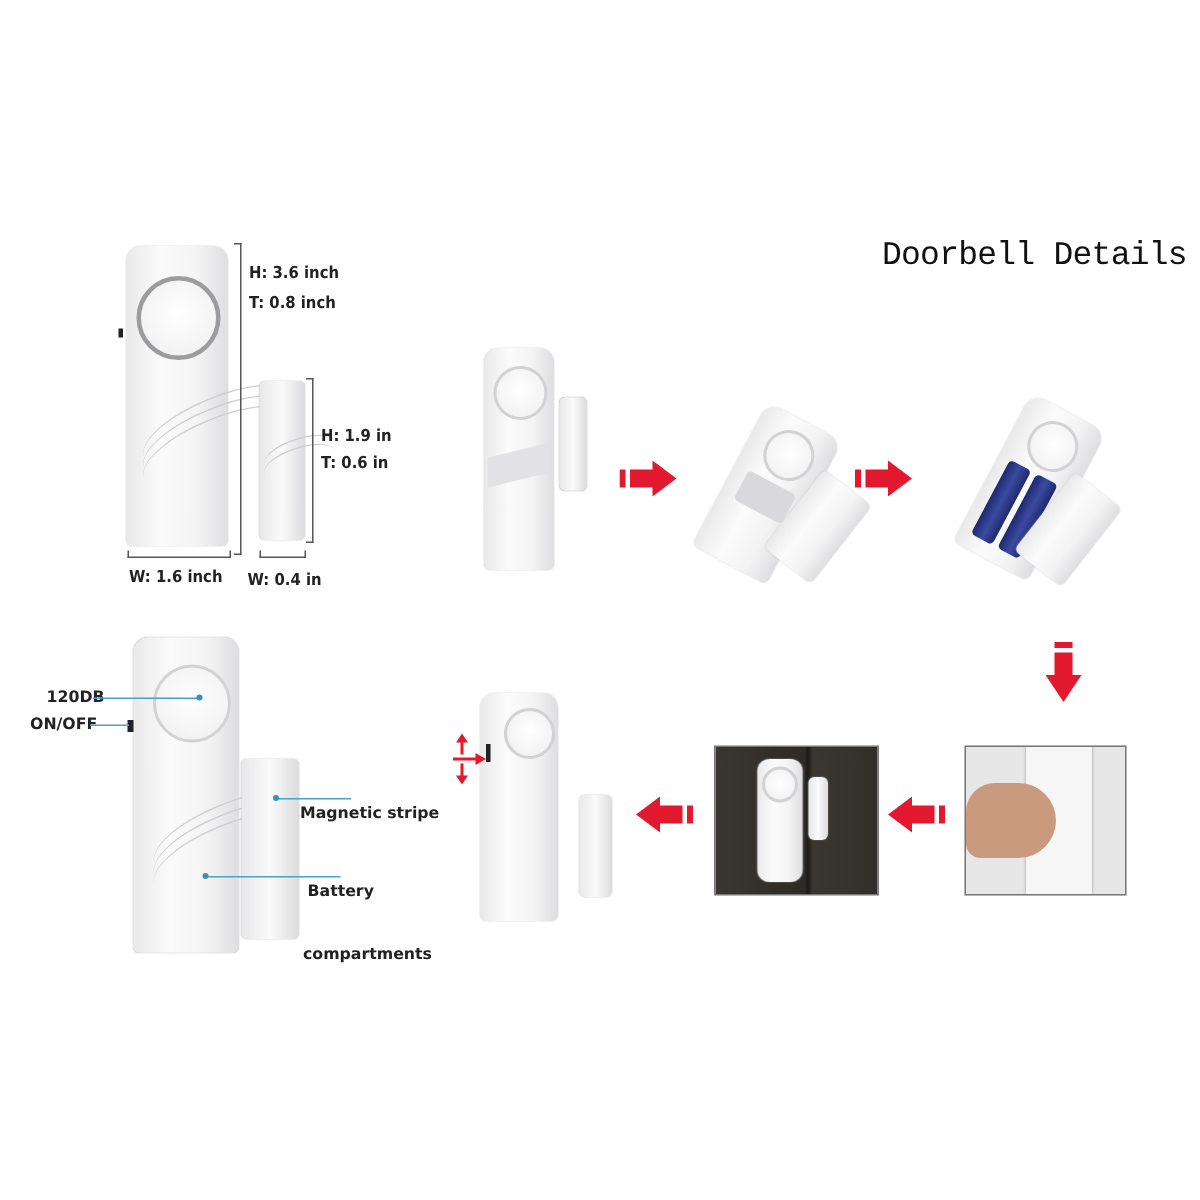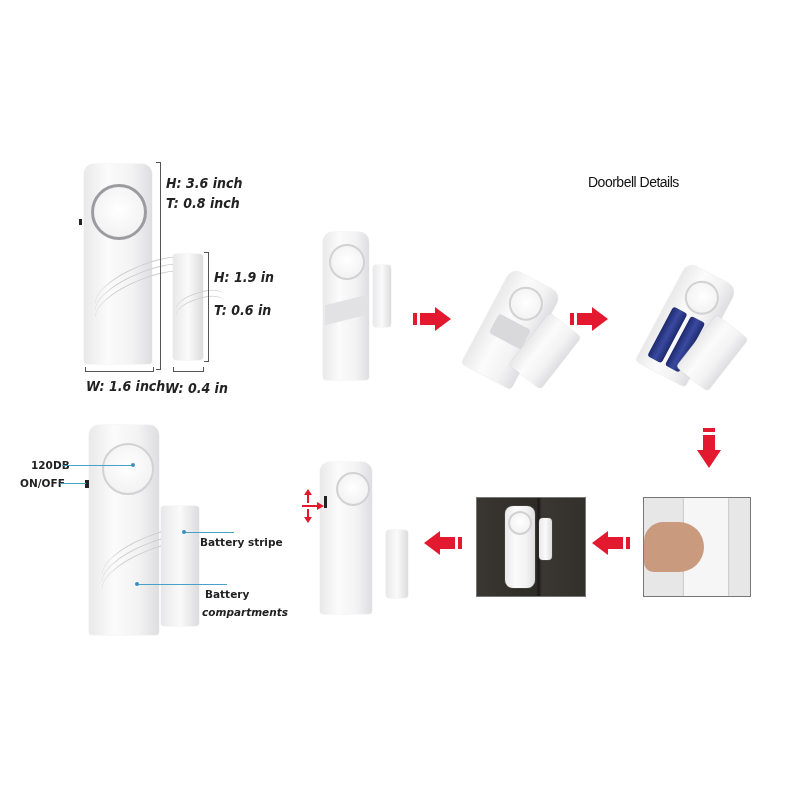--- a/index.html
+++ b/index.html
@@ -1,19 +1,19 @@
 <!DOCTYPE html>
 <html><head>
 <meta charset="utf-8">
 <style>
   html, body { margin:0; padding:0; background:#ffffff; }
   body { width:800px; height:800px; position:relative; overflow:hidden; font-family:"DejaVu Sans", sans-serif; color:#1a1a1a; }
   .abs { position:absolute; }
-  .title { left:588px; top:174px; font-family:Liberation Sans, sans-serif; font-size:14px; letter-spacing:-0.5px; color:#111; }
-  .dim { font-family:"DejaVu Sans Condensed","DejaVu Sans", sans-serif; font-size:14px; font-weight:bold; color:#222;font-style:italic; }
+  .title { left:588px; top:158px; font-family:Liberation Mono, monospace; font-size:22px; letter-spacing:-0.5px; color:#111; }
+  .dim { font-family:"DejaVu Sans Condensed","DejaVu Sans", sans-serif; font-size:11px; font-weight:bold; color:#222; }
   .device { background:linear-gradient(90deg,#e9e9ea 0%,#fbfbfb 35%,#f3f3f4 70%,#dedee0 100%); border-radius:10px 10px 4px 4px; box-shadow:0 0 1px #bbb; }
   .speaker { border-radius:50%; border:3px solid #9c9c9f; background:radial-gradient(circle at 50% 45%,#ffffff,#eeeeef); }
   .speaker.soft { border:2px solid #d2d2d4; }
   .wave { position:absolute; border-top:1.5px solid #cfcfd2; border-radius:50% 50% 0 0; }
   .switch { background:#222; }
   .magnet { background:linear-gradient(90deg,#e8e8ea,#fafafa 50%,#dcdcde); border-radius:4px; box-shadow:0 0 1px #aaa; }
   .bracket-v { border-right:1.5px solid #555; }
   .bracket-h { border-bottom:1.5px solid #555; }
   .arrow { position:absolute; }
   .callout-line { position:absolute; height:1px; background:#4aa0c9; }
@@ -36,21 +36,21 @@
   <div class="abs switch" style="left:79px;top:219px;width:3px;height:6px;"></div>
   <div class="abs bracket-v" style="left:156px;top:162px;width:4px;height:206px;border-top:1.5px solid #555;border-bottom:1.5px solid #555;"></div>
   <div class="abs dim" style="left:166px;top:175px;">H: 3.6 inch</div>
   <div class="abs dim" style="left:166px;top:195px;">T: 0.8 inch</div>
 
   <div class="abs magnet" style="left:173px;top:254px;width:30px;height:106px;">
     <div class="wave" style="left:2px;top:38px;width:50px;height:20px;transform:rotate(-18deg);"></div>
     <div class="wave" style="left:2px;top:44px;width:50px;height:20px;transform:rotate(-18deg);"></div>
   </div>
   <div class="abs bracket-v" style="left:204px;top:252px;width:4px;height:108px;border-top:1.5px solid #555;border-bottom:1.5px solid #555;"></div>
-  <div class="abs dim" style="left:214px;top:269px;">H: 1.9 in</div>
+  <div class="abs dim" style="left:214px;top:284px;">H: 1.9 in</div>
   <div class="abs dim" style="left:214px;top:302px;">T: 0.6 in</div>
 
   <div class="abs bracket-h" style="left:85px;top:367px;width:67px;height:4px;border-left:1.5px solid #555;border-right:1.5px solid #555;"></div>
   <div class="abs dim" style="left:86px;top:378px;">W: 1.6 inch</div>
   <div class="abs bracket-h" style="left:173px;top:367px;width:29px;height:4px;border-left:1.5px solid #555;border-right:1.5px solid #555;"></div>
   <div class="abs dim" style="left:165px;top:380px;">W: 0.4 in</div>
 </div>
 
 <div>
   <div class="abs device" style="left:323px;top:232px;width:46px;height:148px;">
@@ -143,19 +143,19 @@
 
   <div class="abs label" style="left:31px;top:459px;">120DB</div>
   <div class="callout-line" style="left:62px;top:465px;width:70px;"></div>
   <div class="dot" style="left:131px;top:463px;"></div>
 
   <div class="abs label" style="left:20px;top:477px;">ON/OFF</div>
   <div class="callout-line" style="left:60px;top:483px;width:26px;"></div>
 
   <div class="callout-line" style="left:184px;top:532px;width:50px;"></div>
   <div class="dot" style="left:182px;top:530px;"></div>
-  <div class="abs label" style="left:200px;top:536px;">Battery stripe</div>
+  <div class="abs label" style="left:200px;top:536px;">Magnetic stripe</div>
 
   <div class="callout-line" style="left:137px;top:584px;width:90px;"></div>
   <div class="dot" style="left:135px;top:582px;"></div>
   <div class="abs label" style="left:205px;top:588px;text-align:right;">Battery</div>
-  <div class="abs label" style="left:202px;top:606px;font-style:italic;">compartments</div>
+  <div class="abs label" style="left:202px;top:630px;">compartments</div>
 </div>
 
 </body></html>

